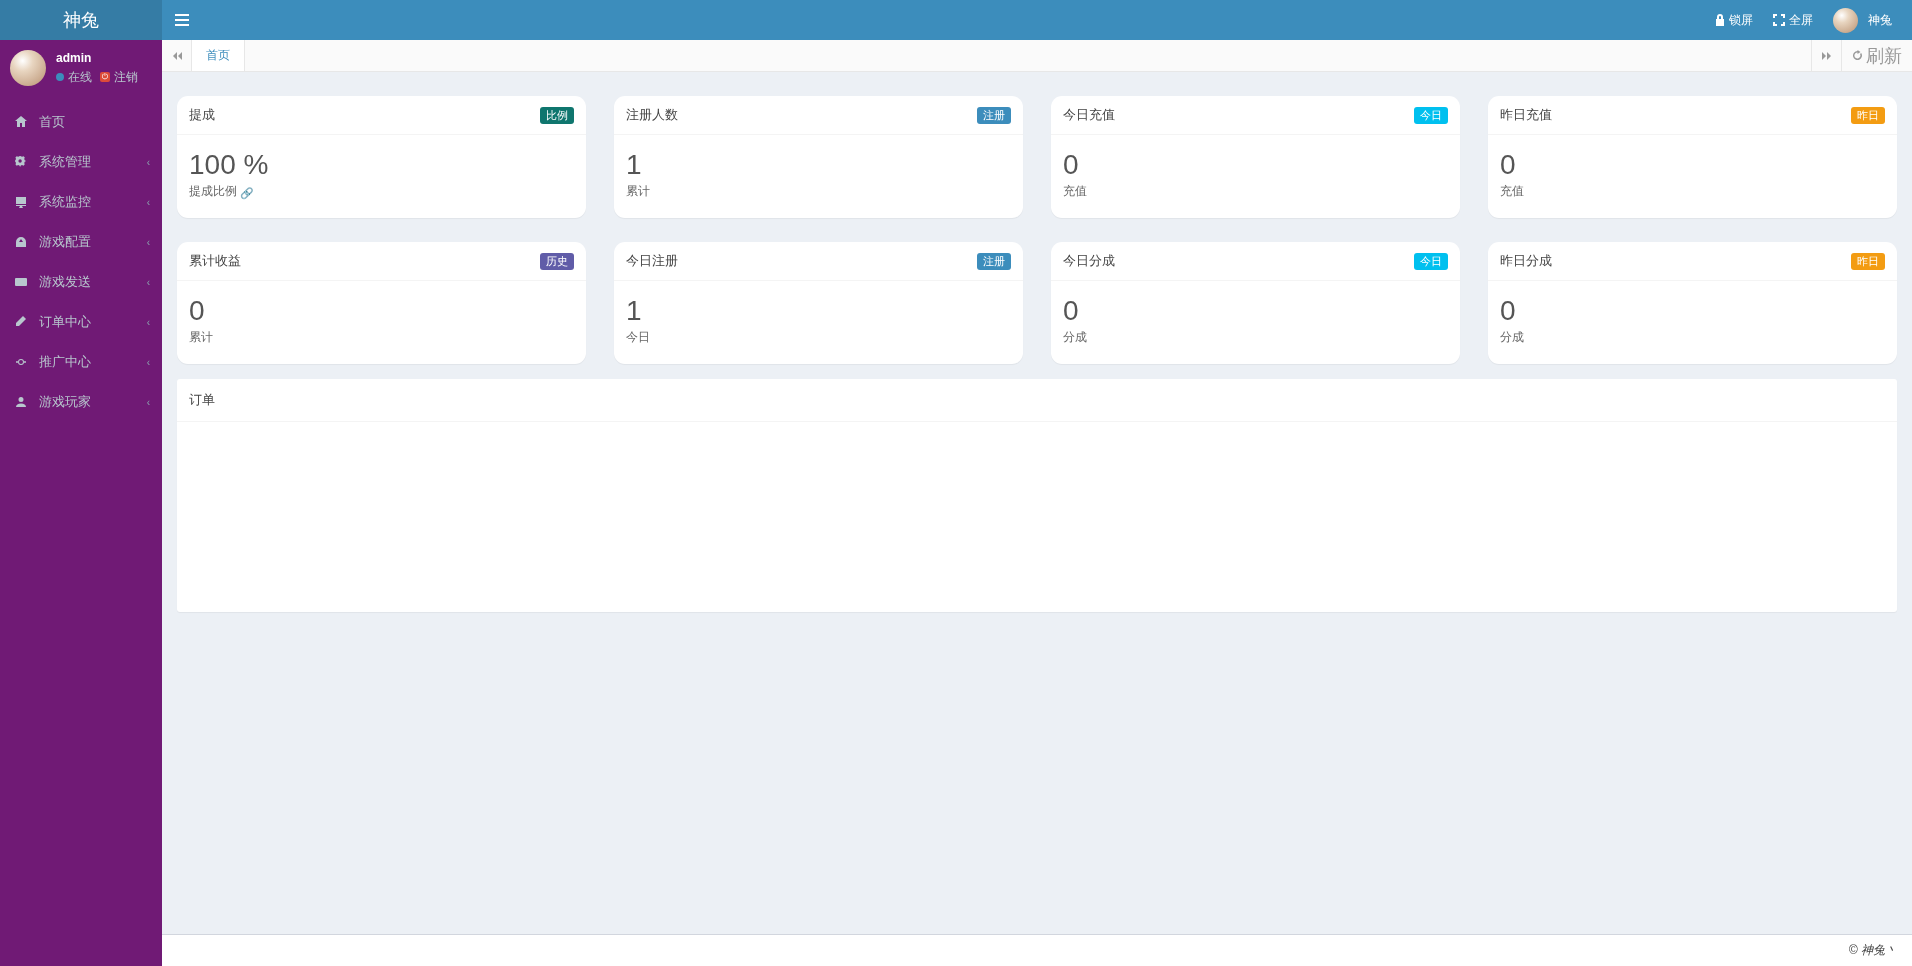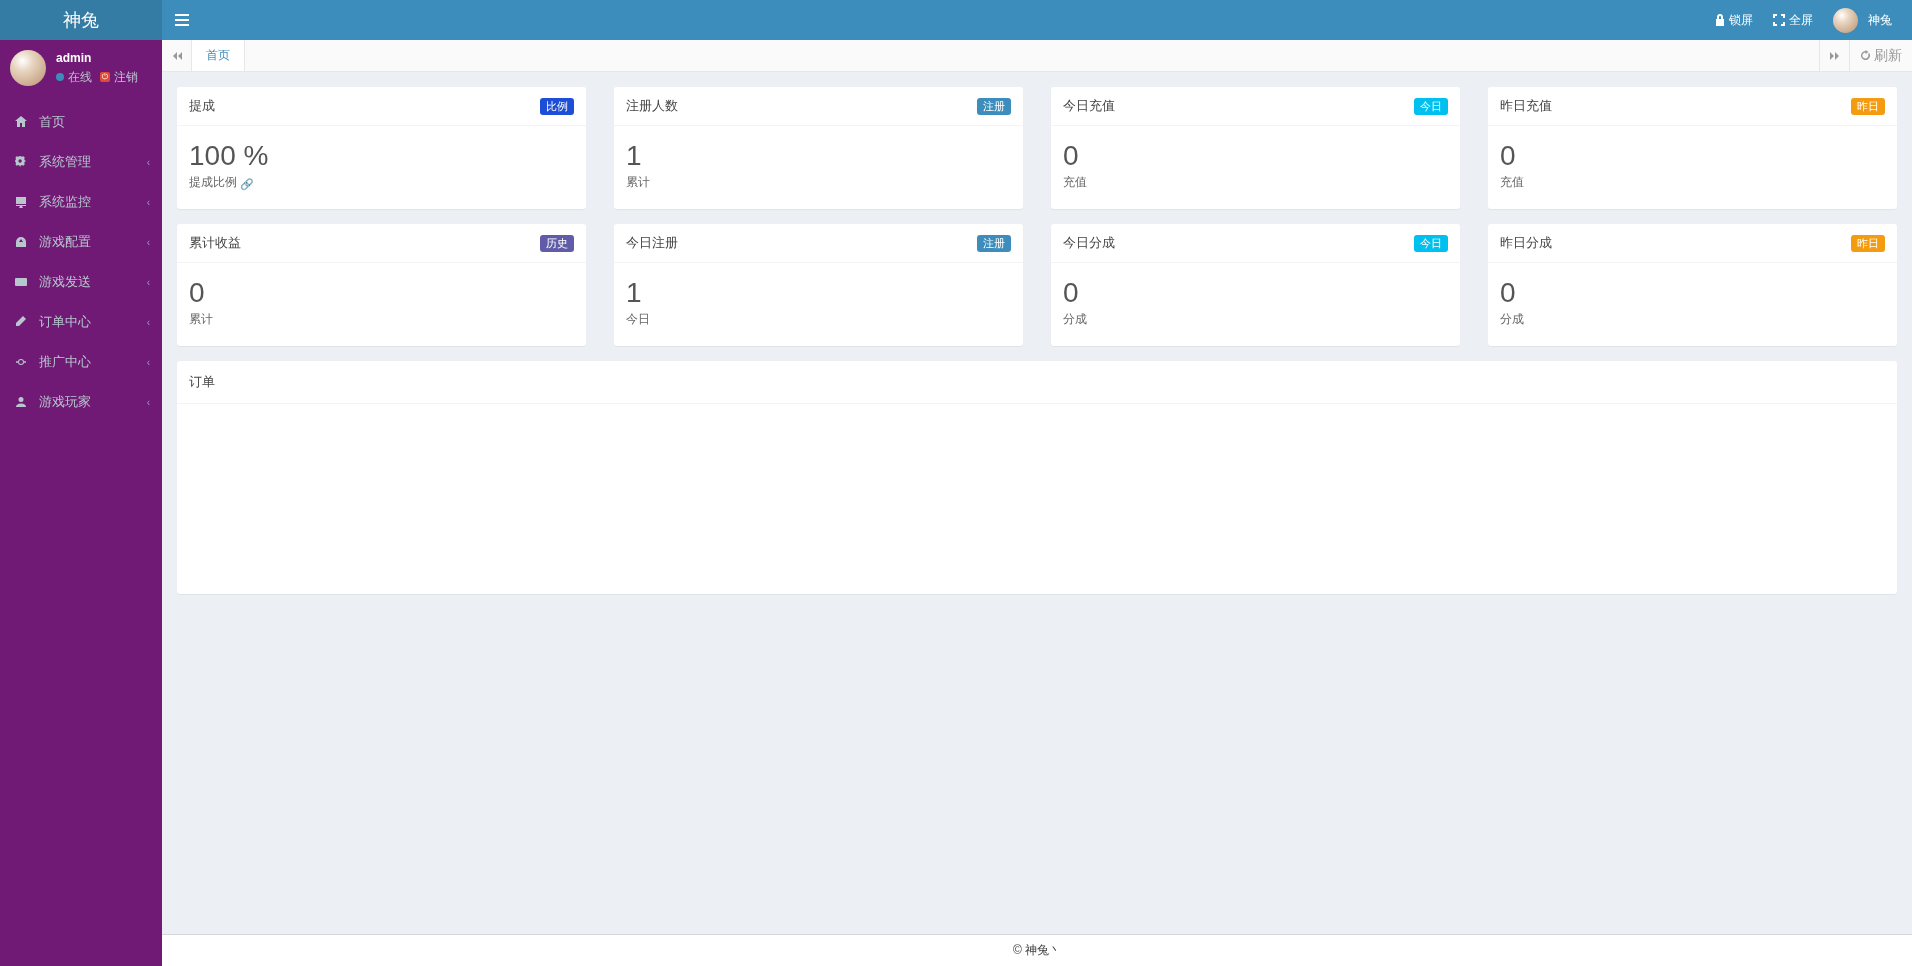--- a/index.html
+++ b/index.html
@@ -171,58 +171,59 @@
   background: #fafafa;
 }
 .tab.active { background: #fff; color: #3c8dbc; }
 .refresh {
   display: flex;
   align-items: center;
   padding: 0 10px;
   border-left: 1px solid #e7e7e7;
   color: #999;
   cursor: pointer;
-  font-size: 14px;
+  font-size: 18px;
   gap: 3px;
 }
 .page {
   flex: 1;
   overflow-y: auto;
   padding: 15px;
 }
 .row {
   display: flex;
   gap: 28px;
   margin-bottom: 15px;
 }
 .box {
   flex: 1;
   background: #fff;
-  border-radius: 3px;
+  border-radius: 11px;
   box-shadow: 0 1px 1px rgba(0,0,0,0.05);
+  margin-top: 9px;
 }
 .box-header {
   display: flex;
   align-items: center;
   justify-content: space-between;
   padding: 10px 12px;
   border-bottom: 1px solid #f4f4f4;
 }
 .box-title {
   font-size: 13px;
   color: #444;
 }
 .badge {
   display: inline-block;
   padding: 1px 6px;
   font-size: 11px;
   border-radius: 3px;
   color: #fff;
 }
-.bg-red { background: #1d4ed8; }
+.bg-red { background: #0f766e; }
 .bg-blue { background: #3c8dbc; text-align: right; }
 .bg-teal { background: #00c0ef; }
 .bg-orange { background: #f39c12; }
 .bg-purple { background: #605ca8; }
 .box-body {
   padding: 14px 12px 18px;
 }
 .big {
   font-size: 28px;
   color: #555;
@@ -249,23 +250,24 @@
   font-size: 13px;
   color: #444;
 }
 .order-body {
   height: 190px;
 }
 .footer {
   background: #fff;
   border-top: 1px solid #d2d6de;
   padding: 7px 15px;
-  text-align: center;
+  text-align: right;
   font-size: 12px;
   color: #444;
+  font-style: italic;
 }
 svg { display: block; }
 </style>
 </head>
 <body>
 
 <div class="wrapper">
   <div class="navbar">
     <div class="logo">神兔</div>
     <div class="navbar-mid">

